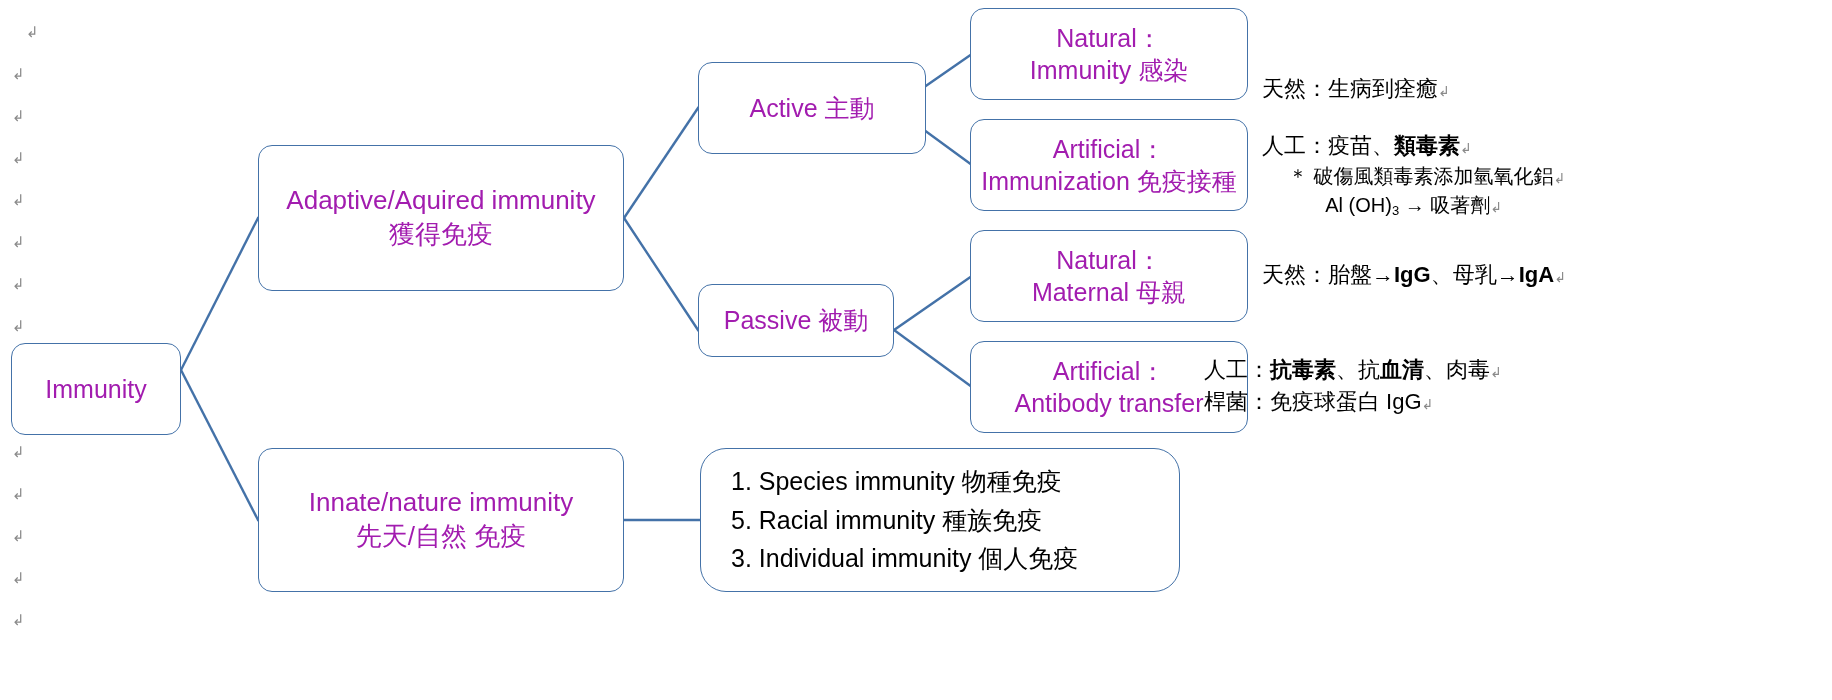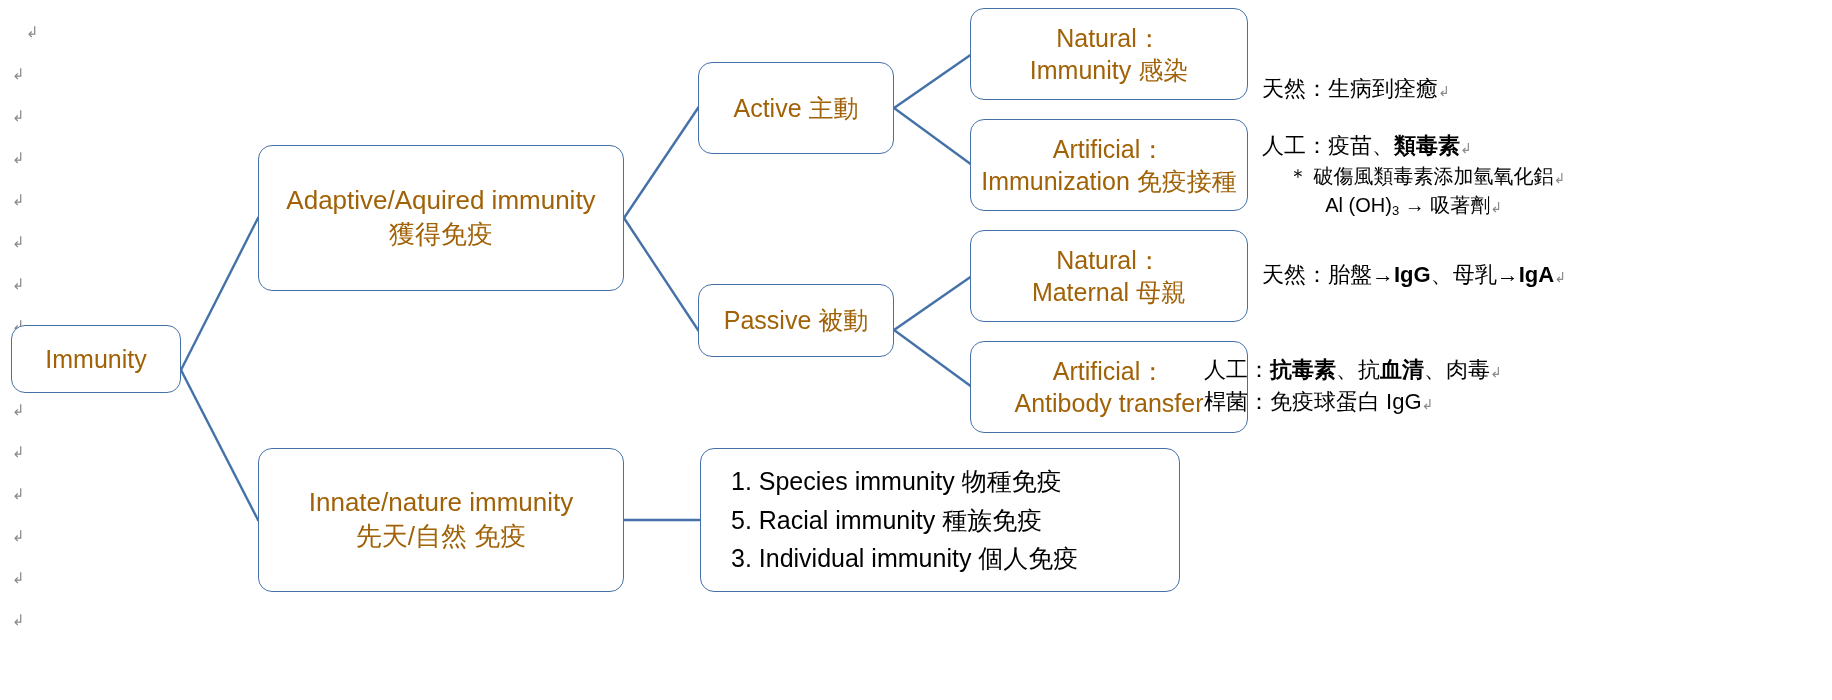--- a/index.html
+++ b/index.html
@@ -34,40 +34,40 @@
   .node{
     position:absolute;
     box-sizing:border-box;
     border:1.6px solid #4472a8;
     border-radius:14px;
     background:#ffffff;
     display:flex;
     flex-direction:column;
     align-items:center;
     justify-content:center;
-    color:#a16207;
+    color:#a21caf;
     text-align:center;
     font-weight:400;
   }
   .node .ln{
     display:block;
     white-space:nowrap;
     line-height:1.30;
   }
   .node.big  .ln{ font-size:26px; }
   .node.mid  .ln{ font-size:25px; }
   .node.leaf .ln{ font-size:25px; }
   .node.root .ln{ font-size:25px; }
 
   
   .listbox{
     position:absolute;
     box-sizing:border-box;
     border:1.6px solid #4472a8;
-    border-radius:14px;
+    border-radius:26px;
     background:#ffffff;
     display:flex;
     flex-direction:column;
     justify-content:center;
     padding-left:30px;
     color:#000;
   }
   .listbox .ln{
     font-size:25px;
     line-height:1.55;
@@ -127,35 +127,35 @@
       <path d="M894,108 L972,165"></path>
 
       <path d="M894,330 L972,276"></path>
 
       <path d="M894,330 L972,387"></path>
 
       <path d="M624,520 L700,520"></path>
     </g>
   </svg>
 
-  <div class="node root" style="left:11px; top:325px; width:170px; height:68px;">
+  <div class="node root" style="left:11px; top:343px; width:170px; height:92px;">
     <span class="ln">Immunity</span>
   </div>
 
   <div class="node big" style="left:258px; top:145px; width:366px; height:146px;">
     <span class="ln">Adaptive/Aquired immunity</span>
     <span class="ln">獲得免疫</span>
   </div>
 
   <div class="node big" style="left:258px; top:448px; width:366px; height:144px;">
     <span class="ln">Innate/nature immunity</span>
     <span class="ln">先天/自然 免疫</span>
   </div>
 
-  <div class="node mid" style="left:698px; top:62px; width:196px; height:92px;">
+  <div class="node mid" style="left:698px; top:62px; width:228px; height:92px;">
     <span class="ln">Active 主動</span>
   </div>
 
   <div class="node mid" style="left:698px; top:284px; width:196px; height:73px;">
     <span class="ln">Passive 被動</span>
   </div>
 
   <div class="node leaf" style="left:970px; top:8px; width:278px; height:92px;">
     <span class="ln">Natural：</span>
     <span class="ln">Immunity 感染</span>

